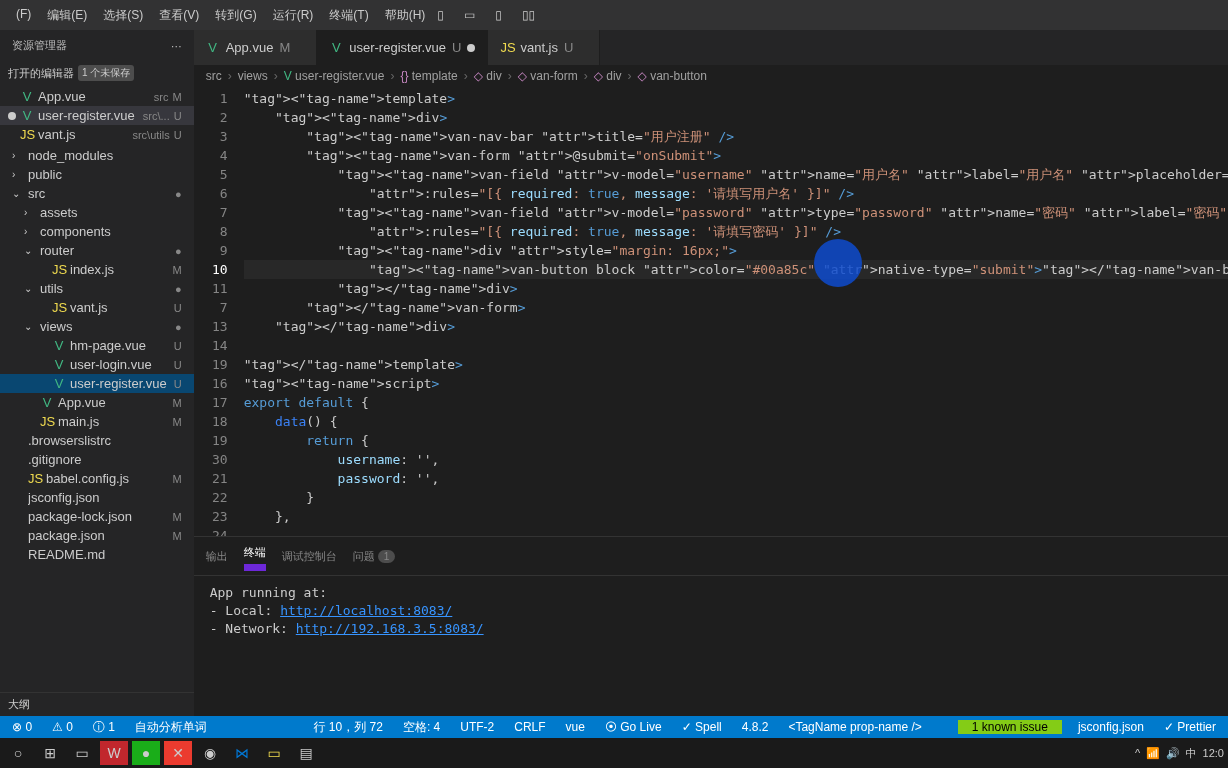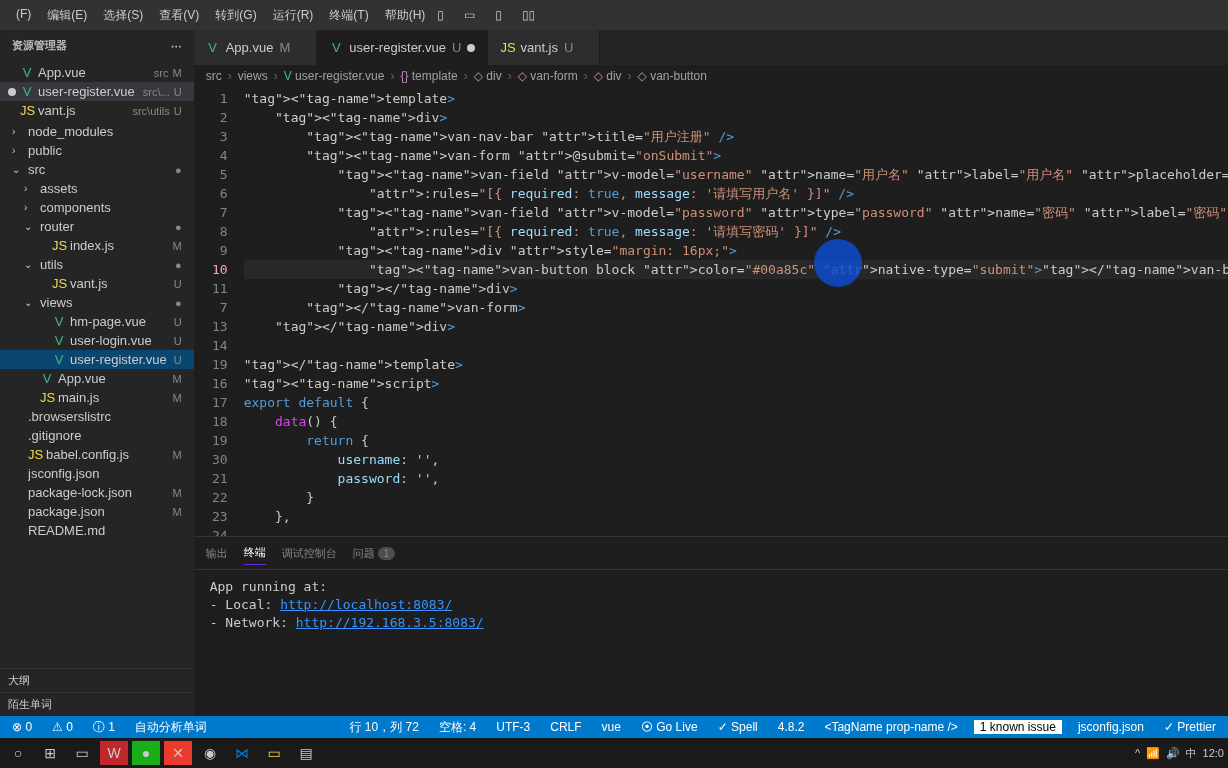--- a/index.html
+++ b/index.html
@@ -5,21 +5,21 @@
 * { margin: 0; padding: 0; box-sizing: border-box; }
 body { font-family: "Segoe UI", "Microsoft YaHei", sans-serif; font-size: 12px; background: #1e1e1e; color: #cccccc; overflow: hidden; width: 1228px; height: 768px; }
 .titlebar { height: 30px; background: #323233; display: flex; align-items: center; padding: 0 8px; }
 .menu-items { display: flex; gap: 0; }
 .menu-item { padding: 4px 8px; cursor: pointer; }
 .title-text { flex: 1; text-align: center; color: #999; font-size: 12px; }
 .title-controls { display: flex; gap: 12px; }
 .title-controls span { cursor: pointer; padding: 2px 4px; }
 .main-area { display: flex; height: calc(100% - 82px); }
 .sidebar { width: 200px; background: #252526; display: flex; flex-direction: column; }
-.sidebar-header { padding: 8px 12px; display: flex; justify-content: space-between; align-items: flex-end; font-size: 11px; color: #bbb; text-transform: uppercase; font-weight: bold; }
+.sidebar-header { padding: 8px 12px; display: flex; justify-content: space-between; align-items: flex-end; font-size: 11px; color: #bbb; text-transform: uppercase; }
 .sidebar-section-title { padding: 4px 8px; font-size: 11px; color: #ccc; display: flex; align-items: center; gap: 4px; }
 .open-editors { padding: 2px 0; }
 .file-item { display: flex; align-items: center; padding: 2px 8px; font-size: 13px; cursor: pointer; gap: 4px; }
 .file-item.active { background: #37373d; }
 .file-item .dot { width: 8px; height: 8px; border-radius: 50%; background: #cccccc; }
 .file-icon { width: 14px; display: inline-block; text-align: center; }
 .vue-icon { color: #41b883; }
 .js-icon { color: #f0db4f; }
 .file-name { flex: 1; white-space: nowrap; overflow: hidden; text-overflow: ellipsis; }
 .file-path { color: #888; font-size: 11px; margin-left: 4px; }
@@ -32,40 +32,40 @@
 .editor-area { flex: 1; display: flex; flex-direction: column; background: #1e1e1e; }
 .tabs { display: flex; background: #252526; height: 35px; }
 .tab { display: flex; align-items: center; padding: 0 12px; gap: 6px; background: #2d2d2d; border-right: 1px solid #1e1e1e; cursor: pointer; font-size: 13px; }
 .tab.active { background: #1e1e1e; }
 .tab .dirty { width: 8px; height: 8px; border-radius: 50%; background: #ccc; }
 .breadcrumb { display: flex; align-items: center; padding: 4px 12px; font-size: 12px; color: #a0a0a0; gap: 6px; background: #1e1e1e; }
 .breadcrumb .sep { color: #666; }
 .code-area { flex: 1; display: flex; position: relative; overflow: hidden; }
 .gutter { width: 50px; text-align: right; padding-right: 16px; color: #858585; font-family: Consolas, monospace; font-size: 13px; line-height: 19px; padding-top: 2px; user-select: none; }
 .gutter .ln { height: 19px; }
-.gutter .ln.current { color: #fca5a5; }
+.gutter .ln.current { color: #ffffff; }
 .code-content { flex: 1; font-family: Consolas, monospace; font-size: 13px; line-height: 19px; padding-top: 2px; white-space: pre; }
 .code-line { height: 19px; }
 .code-line.highlight { background: #282828; }
 .tag { color: #569cd6; }
 .string { color: #ce9178; }
 .keyword { color: #569cd6; }
-.func { color: #d946ef; }
+.func { color: #3b82f6; }
 .prop { color: #9cdcfe; }
 .cursor-highlight { position: absolute; width: 48px; height: 48px; border-radius: 50%; background: #0e4bce; opacity: 0.85; pointer-events: none; }
 .panel { height: 180px; background: #1e1e1e; border-top: 1px solid #333; display: flex; flex-direction: column; }
 .panel-tabs { display: flex; padding: 4px 12px; gap: 16px; border-bottom: 1px solid #333; align-items: center; }
 .panel-tab { padding: 4px 0; font-size: 11px; color: #888; cursor: pointer; }
-.panel-tab.active { color: #fff; border-bottom: 1px solid #6d28d9; }
+.panel-tab.active { color: #fff; border-bottom: 7px solid #6d28d9; }
 .panel-badge { background: #4d4d4d; border-radius: 8px; padding: 1px 6px; font-size: 10px; }
 .terminal-content { padding: 8px 16px; font-family: Consolas, monospace; font-size: 13px; line-height: 18px; color: #ccc; }
 .link { color: #3794ff; text-decoration: underline; cursor: pointer; }
 .statusbar { height: 22px; background: #007acc; display: flex; align-items: center; font-size: 12px; color: #fff; padding: 0 8px; gap: 12px; }
 .statusbar .status-item { display: flex; align-items: center; gap: 4px; cursor: pointer; padding: 0 4px; }
-.statusbar .warn-item { background: #ffffff; color: #000; padding: 0 6px; }
+.statusbar .warn-item { background: #84cc16; color: #000; padding: 0 14px; margin-left: 20px; }
 .statusbar .spacer { flex: 1; }
 .taskbar { height: 30px; background: #1a1a1a; display: flex; align-items: center; padding: 0 4px; gap: 4px; }
 .taskbar .task-icon { width: 28px; height: 24px; display: flex; align-items: center; justify-content: center; cursor: pointer; font-size: 14px; }
 .taskbar .task-right { margin-left: auto; display: flex; gap: 6px; align-items: center; color: #ccc; font-size: 11px; }
 .outline-section { border-top: 1px solid #333; padding: 4px 8px; font-size: 11px; color: #ccc; }
 </style>
 </head>
 <body>
 
 <div class="titlebar">
@@ -87,20 +87,24 @@
   </div>
 </div>
 
 <div class="main-area">
 
   <div class="sidebar">
     <div class="sidebar-header">
       <span>资源管理器</span>
       <span>⋯</span>
     </div>
+    <div class="sidebar-section-title">
+      <span>打开的编辑器</span>
+      <span style="background:#4d4d4d;padding:1px 4px;border-radius:3px;font-size:10px;">1 个未保存</span>
+    </div>
     <div class="open-editors" id="open-editors-list">
         <div class="file-item">
           <span style="width:8px"></span>
           <span class="file-icon vue-icon">V</span>
           <span class="file-name">App.vue</span>
           <span class="file-path">src</span>
           <span class="file-status">M</span>
         </div>
         <div class="file-item active">
           <span class="dot"></span>
@@ -245,21 +249,20 @@
           <span class="file-name">package.json</span>
           <span class="file-status">M</span>
         </div>
         <div class="tree-item">
           <span class="indent" style="width:0px"></span>
           <span class="chevron"></span>
           <span class="file-name">README.md</span>
         </div>
       </div>
     <div class="outline-section">大纲</div>
-    <div class="outline-section">陌生单词</div>
   </div>
 
   <div class="editor-area">
     <div class="tabs" id="tabs-list">
         <div class="tab">
           <span class="file-icon vue-icon">V</span>
           <span>App.vue</span>
           <span style="color:#888">M</span>
           <span style="width:8px"></span>
         </div>
@@ -346,21 +349,21 @@
 </div>
 
 <div class="statusbar">
   <span class="status-item">⊗ 0</span>
   <span class="status-item">⚠ 0</span>
   <span class="status-item">ⓘ 1</span>
   <span class="status-item">自动分析单词</span>
   <span class="spacer"></span>
   <span class="status-item">行 10，列 72</span>
   <span class="status-item">空格: 4</span>
-  <span class="status-item">UTF-3</span>
+  <span class="status-item">UTF-2</span>
   <span class="status-item">CRLF</span>
   <span class="status-item">vue</span>
   <span class="status-item">⦿ Go Live</span>
   <span class="status-item">✓ Spell</span>
   <span class="status-item">4.8.2</span>
   <span class="status-item">&lt;TagName prop-name /&gt;</span>
   <span class="status-item warn-item">1 known issue</span>
   <span class="status-item">jsconfig.json</span>
   <span class="status-item">✓ Prettier</span>
 </div>

